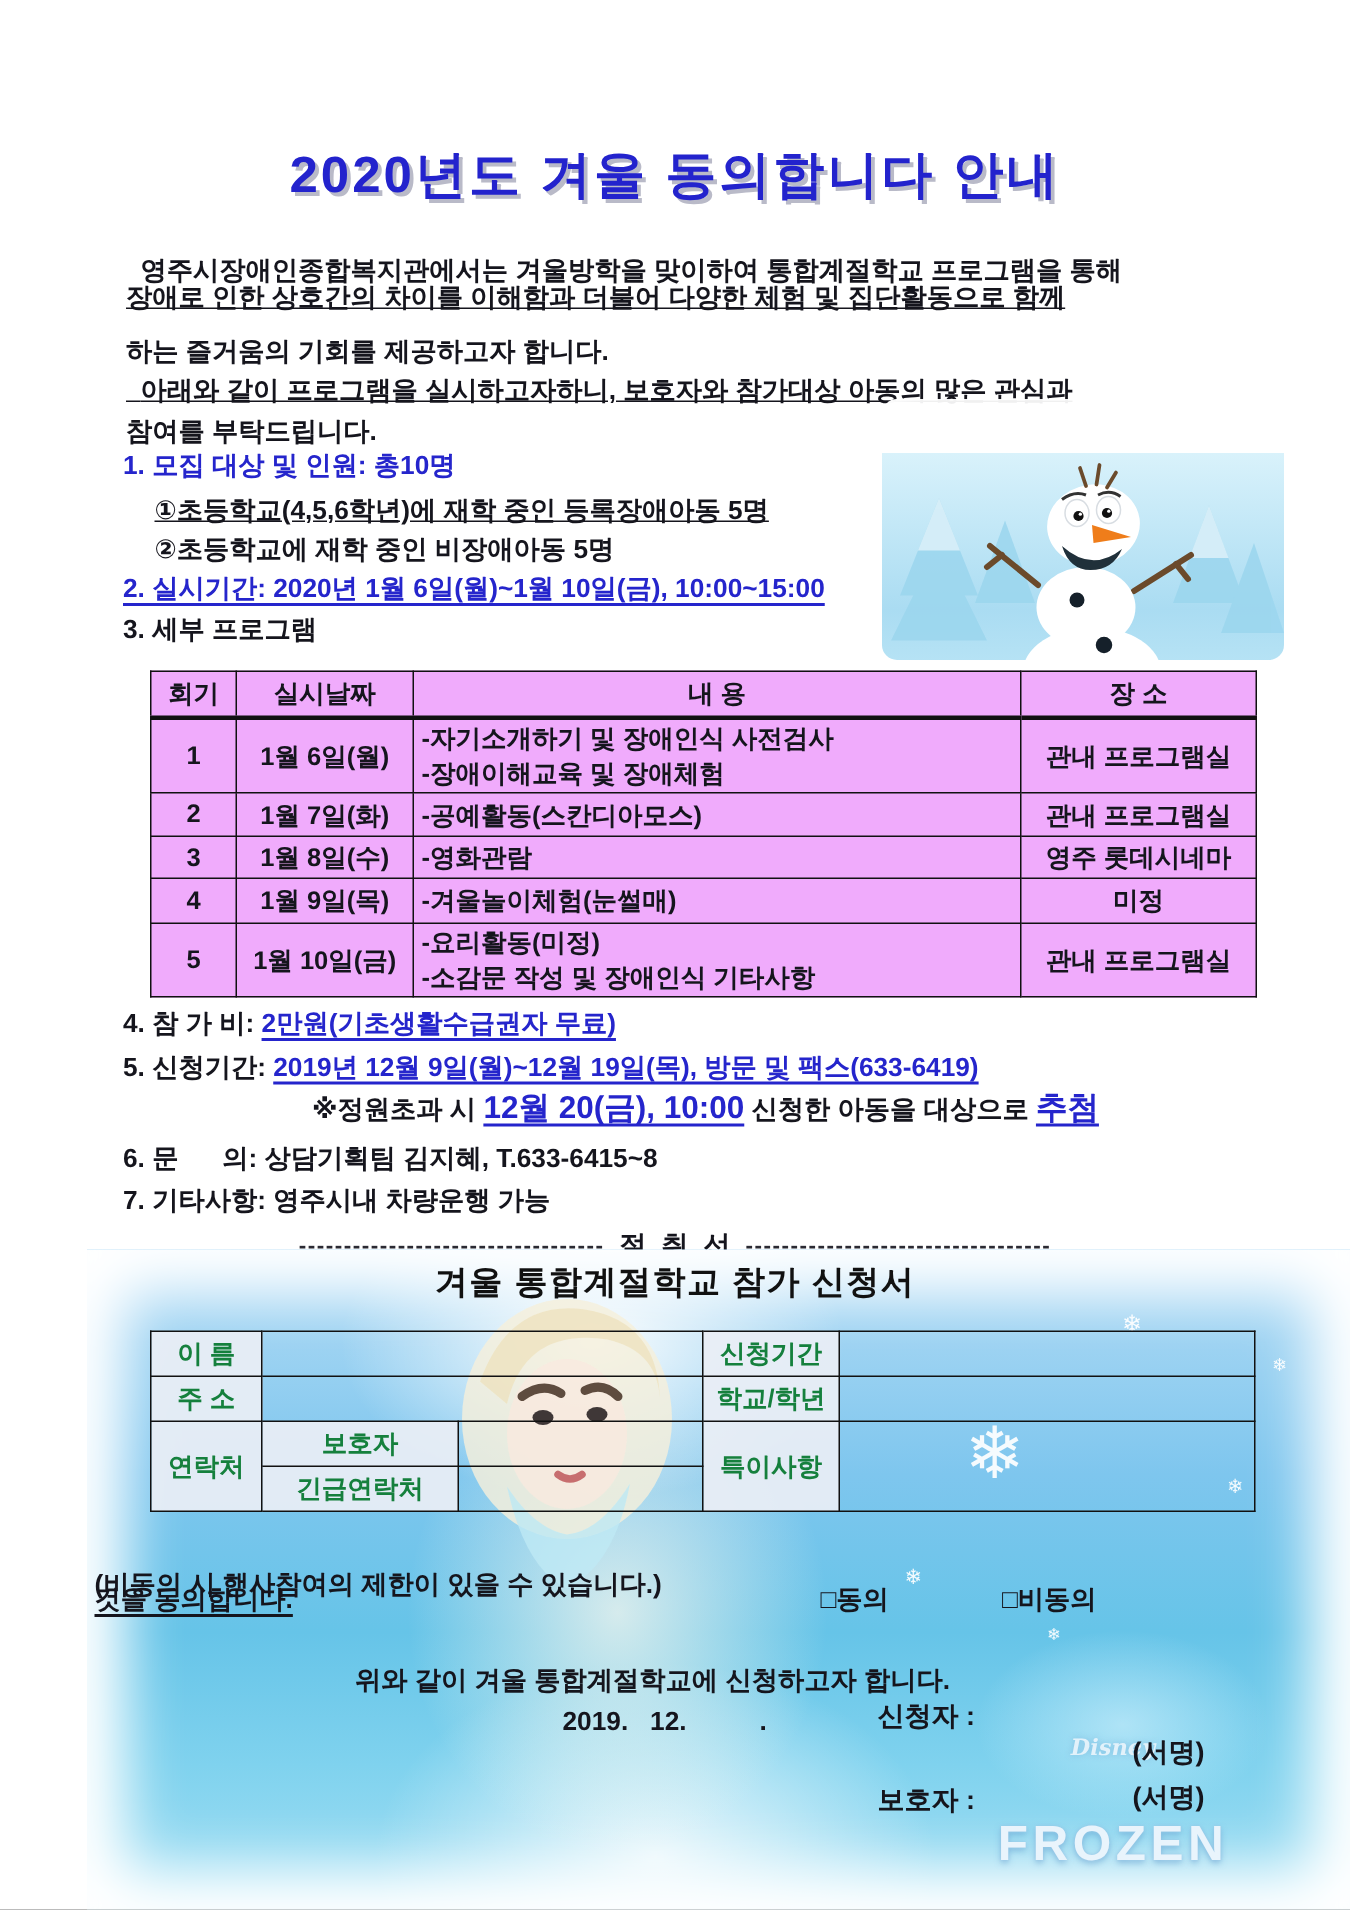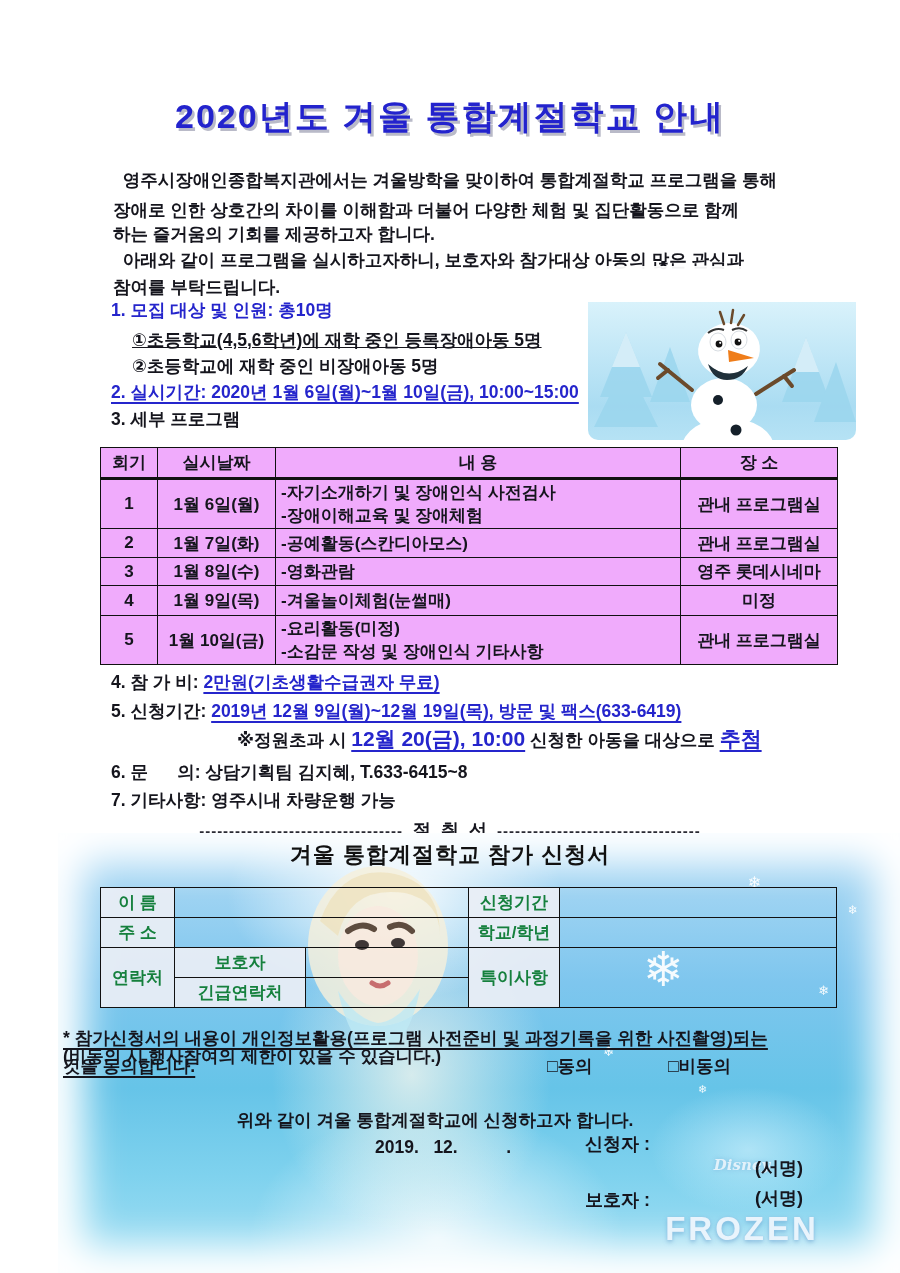--- a/index.html
+++ b/index.html
@@ -9,21 +9,21 @@
     background:#ffffff; overflow:hidden;
     font-family:"Liberation Sans","DejaVu Sans",sans-serif;
     font-weight:bold; color:#15151d;
   }
   .abs { position:absolute; white-space:pre-wrap; }
   .doc-title {
     left:0; right:0; top:94px; text-align:center;
     font-size:34px; letter-spacing:2px; color:#2323cd;
     text-shadow:2.5px 2.5px 0 #b9bac8;
   }
-  .body-line { font-size:17.5px; line-height:21px;margin-left:29px; }
+  .body-line { font-size:17.5px; line-height:21px; }
   .blue { color:#2525cc; }
   .blue-u { color:#2525cc; text-decoration:underline; text-decoration-thickness:2px; text-underline-offset:4px; }
   .black-u { text-decoration:underline; text-decoration-thickness:2px; text-underline-offset:4px; }
   .big-blue { font-size:21px;text-decoration:underline; }
 
   
   .olaf-box { left:588px; top:266px; width:268px; height:174px; border-radius:10px;
     overflow:hidden; box-shadow:inset 0 0 16px 14px #fff; }
   .olaf-box svg { display:block; }
 
@@ -74,26 +74,26 @@
   table.appform td.inp { background:transparent; }
 
   .consent { font-size:17.5px; z-index:2; }
   .sig-label { font-size:18px; z-index:2; }
 </style>
 </head>
 <body>
 
 <div class="page">
 
-  <div class="abs doc-title">2020년도 겨울 통합계절학교 안내</div>
+  <div class="abs doc-title">2020년도 겨울 동의합니다 안내</div>
 
   <div class="abs body-line" style="left:84px; top:170px; width:760px;">  영주시장애인종합복지관에서는 겨울방학을 맞이하여 통합계절학교 프로그램을 통해</div>
-  <div class="abs body-line" style="left:84px; top:200px; width:760px;">장애로 인한 상호간의 차이를 이해함과 더불어 다양한 체험 및 집단활동으로 함께</div>
+  <div class="abs body-line" style="left:84px; top:188px; width:760px;text-decoration:underline;">장애로 인한 상호간의 차이를 이해함과 더불어 다양한 체험 및 집단활동으로 함께</div>
   <div class="abs body-line" style="left:84px; top:224px; width:760px;">하는 즐거움의 기회를 제공하고자 합니다.</div>
-  <div class="abs body-line" style="left:84px; top:250px; width:760px;">  아래와 같이 프로그램을 실시하고자하니, 보호자와 참가대상 아동의 많은 관심과</div>
+  <div class="abs body-line" style="left:84px; top:250px; width:760px;text-decoration:underline;">  아래와 같이 프로그램을 실시하고자하니, 보호자와 참가대상 아동의 많은 관심과</div>
   <div class="abs body-line" style="left:84px; top:277px; width:760px;">참여를 부탁드립니다.</div>
 
   <div class="abs body-line blue" style="left:82px; top:300px;">1. 모집 대상 및 인원: 총10명</div>
   <div class="abs body-line" style="left:103px; top:330px;text-decoration:underline;">①초등학교(4,5,6학년)에 재학 중인 등록장애아동 5명</div>
   <div class="abs body-line" style="left:103px; top:356px;">②초등학교에 재학 중인 비장애아동 5명</div>
   <div class="abs body-line blue-u" style="left:82px; top:382px;">2. 실시기간: 2020년 1월 6일(월)~1월 10일(금), 10:00~15:00</div>
   <div class="abs body-line" style="left:82px; top:409px;">3. 세부 프로그램</div>
 
   <div class="abs olaf-box">
     <svg width="268" height="174" viewBox="0 0 268 174">
@@ -276,21 +276,20 @@
       <td class="lab" rowspan="2">특이사항</td>
       <td class="inp" rowspan="2"></td>
     </tr>
     <tr>
       <td class="lab">긴급연락처</td>
       <td class="inp"></td>
     </tr>
   </tbody>
     </table>
 
-  <div class="abs consent black-u" style="left:63px; top:1026px; width:790px;">* 참가신청서의 내용이 개인정보활용(프로그램 사전준비 및 과정기록을 위한 사진촬영)되는</div>
   <div class="abs consent black-u" style="left:63px; top:1054px;">것을 동의합니다.</div>
   <div class="abs consent" style="left:547px; top:1054px;">□동의</div>
   <div class="abs consent" style="left:668px; top:1054px;">□비동의</div>
   <div class="abs consent" style="left:63px; top:1044px;">(비동의 시 행사참여의 제한이 있을 수 있습니다.)</div>
 
   <div class="abs consent" style="left:0; right:30px; top:1108px; text-align:center;">위와 같이 겨울 통합계절학교에 신청하고자 합니다.</div>
   <div class="abs consent" style="left:375px; top:1137px;">2019.   12.          .</div>
 
   <div class="abs sig-label" style="left:585px; top:1132px;">신청자 :</div>
   <div class="abs sig-label" style="left:755px; top:1156px;">(서명)</div>

